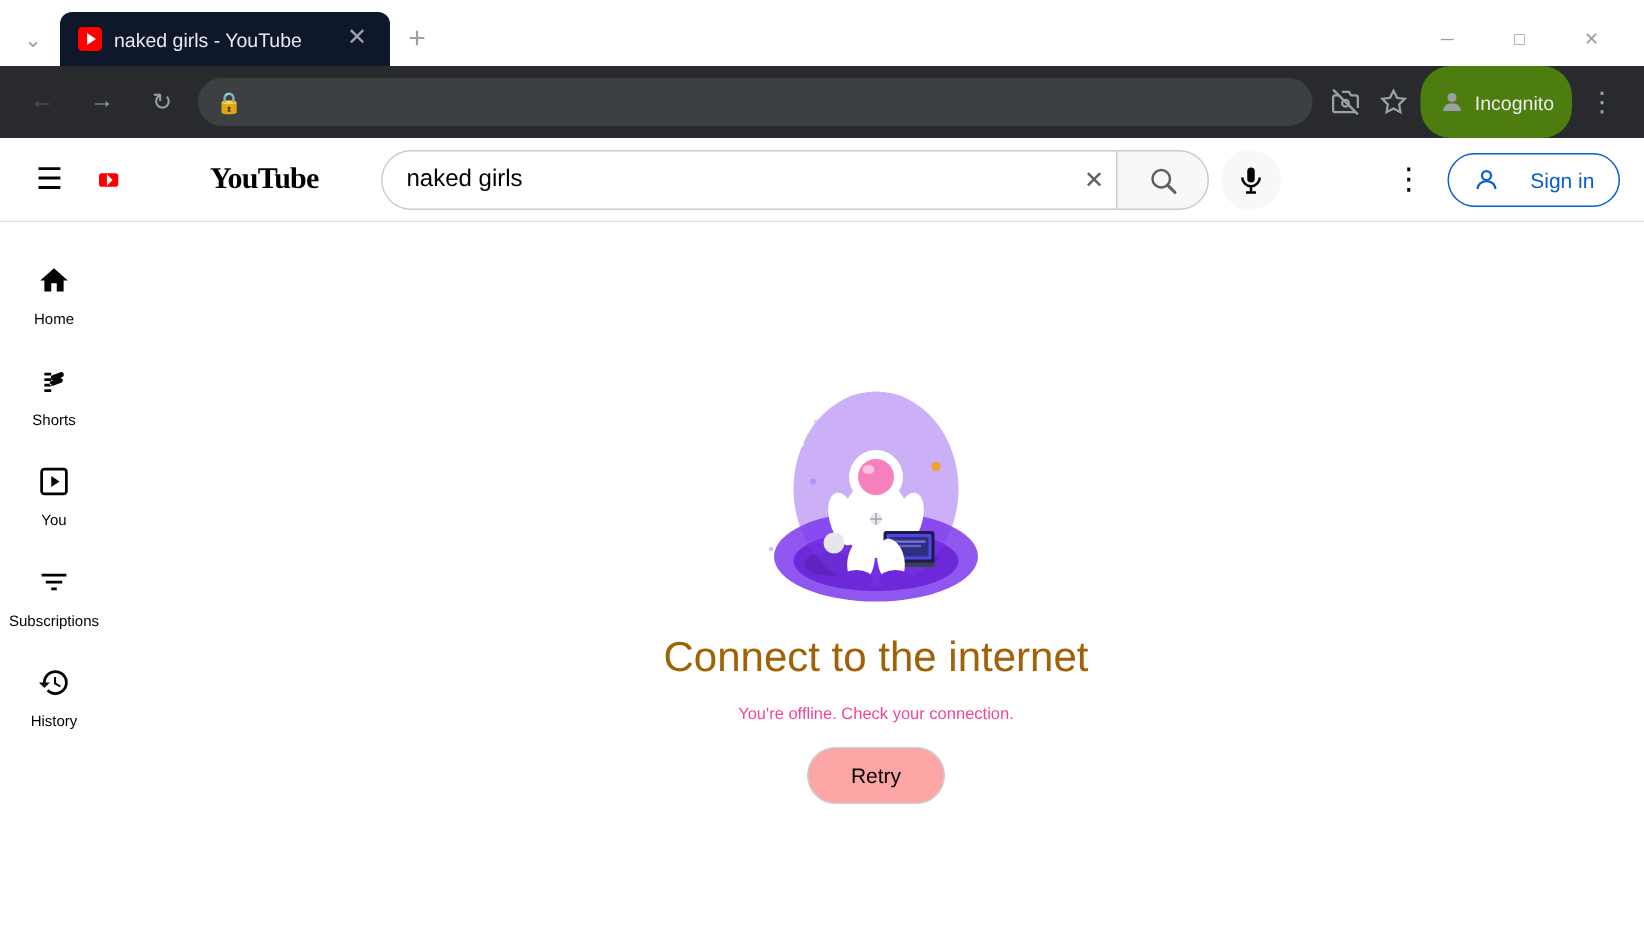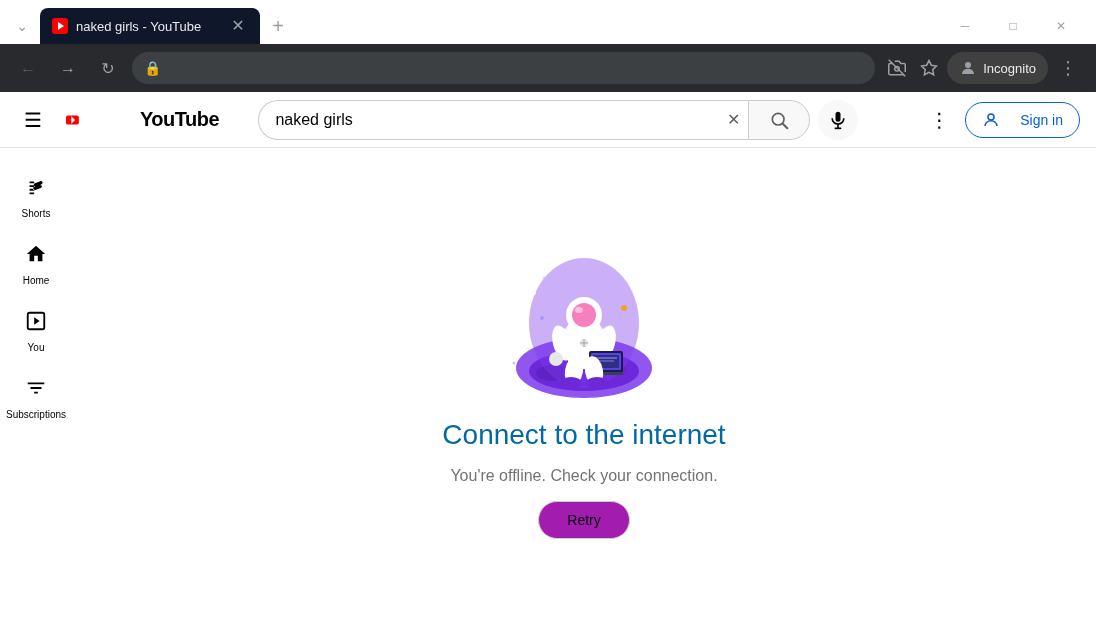--- a/index.html
+++ b/index.html
@@ -19,21 +19,21 @@
 
     
     .address-bar { background: #292a2d; display: flex; align-items: center; padding: 6px 12px; gap: 8px; height: 48px; }
     .nav-btn { background: none; border: none; color: #9aa0a6; cursor: pointer; font-size: 16px; width: 32px; height: 32px; display: flex; align-items: center; justify-content: center; border-radius: 50%; }
     .nav-btn.disabled { opacity: 0.4; cursor: default; }
     .address-input-wrap { flex: 1; background: #3c4043; border-radius: 20px; display: flex; align-items: center; padding: 0 12px; height: 32px; gap: 8px; }
     .lock-icon { color: #9aa0a6; font-size: 14px; }
     .address-text { color: #e8eaed; font-size: 14px; flex: 1; }
     .address-icons { display: flex; gap: 4px; align-items: center; }
     .addr-icon-btn { background: none; border: none; color: #9aa0a6; cursor: pointer; font-size: 14px; width: 28px; height: 28px; display: flex; align-items: center; justify-content: center; border-radius: 50%; }
-    .profile-btn { background: #404040; border: none; color: #9aa0a6; cursor: pointer; font-size: 13px; border-radius: 20px; padding: 4px 12px; display: flex; align-items: center; gap: 6px; height: 32px; }
+    .profile-btn { background: #4d7c0f; border: none; color: #9aa0a6; cursor: pointer; font-size: 13px; border-radius: 20px; padding: 4px 12px; display: flex; align-items: center; gap: 6px; height: 48px; }
     .profile-text { color: #e8eaed; }
     .menu-dots-btn { background: none; border: none; color: #9aa0a6; cursor: pointer; font-size: 18px; width: 32px; height: 32px; display: flex; align-items: center; justify-content: center; }
 
     
     .yt-app { display: flex; flex-direction: column; height: calc(633px - 44px - 48px); background: #fff; }
 
     
     .yt-header { display: flex; align-items: center; padding: 0 16px; height: 56px; border-bottom: 1px solid #e5e5e5; gap: 16px; flex-shrink: 0; }
     .yt-menu-btn { background: none; border: none; cursor: pointer; font-size: 20px; color: #030303; padding: 8px; }
     .yt-logo { display: flex; align-items: center; gap: 4px; text-decoration: none; }
@@ -56,23 +56,23 @@
     .sidebar-icon { font-size: 22px; color: #030303; }
     .sidebar-label { font-size: 10px; color: #030303; text-align: center; }
 
     
     .yt-main { flex: 1; display: flex; align-items: center; justify-content: center; padding: 40px; overflow-y: auto; }
 
     .offline-container { display: flex; flex-direction: column; align-items: center; gap: 16px; text-align: center; }
 
     .offline-illustration { width: 180px; height: 160px; }
 
-    .offline-title { font-size: 28px; font-weight: 400; color: #0369a1; }
-    .offline-msg { font-size: 16px; color: #737373; }
-    .retry-btn { border: 1px solid #ccc; border-radius: 20px; background: #a21caf; color: #030303; padding: 10px 28px; font-size: 14px; cursor: pointer; }
+    .offline-title { font-size: 28px; font-weight: 400; color: #a16207; }
+    .offline-msg { font-size: 11px; color: #ec4899; }
+    .retry-btn { border: 1px solid #ccc; border-radius: 20px; background: #fca5a5; color: #030303; padding: 10px 28px; font-size: 14px; cursor: pointer; }
 
     
     .yt-sidebar::-webkit-scrollbar { width: 4px; }
     .yt-sidebar::-webkit-scrollbar-thumb { background: #ccc; border-radius: 2px; }
   </style>
 </head>
 <body>
 
 <div>
 
@@ -134,21 +134,21 @@
 
   <div class="yt-header">
     <button class="yt-menu-btn">☰</button>
     <a class="yt-logo" href="#">
       <svg class="yt-logo-icon" viewBox="0 0 90 20">
         <g>
           <rect width="34" height="24" rx="5" fill="#ff0000" y="-2"></rect>
           <polygon points="14,0 24,10 14,20" fill="white"></polygon>
         </g>
       </svg>
-      <span style="font-family:Liberation Sans, sans-serif;font-size:20px;font-weight:bold;color:#030303;margin-left:36px;letter-spacing:-0.5px;">YouTube</span>
+      <span style="font-family:Liberation Serif, serif;font-size:20px;font-weight:bold;color:#030303;margin-left:36px;letter-spacing:-0.5px;">YouTube</span>
     </a>
 
     <div class="yt-search-wrap">
       <input class="yt-search-input" type="text" value="naked girls" style="">
       <button class="yt-search-clear">✕</button>
       <button class="yt-search-btn">
         <svg width="20" height="20" viewBox="0 0 24 24" fill="#606060">
           <circle cx="11" cy="11" r="7" stroke="#606060" stroke-width="2" fill="none"></circle>
           <line x1="16.5" y1="16.5" x2="22" y2="22" stroke="#606060" stroke-width="2.5" stroke-linecap="round"></line>
         </svg>
@@ -175,33 +175,33 @@
     </div>
   </div>
 
   <div class="yt-body">
 
     <div class="yt-sidebar">
 
       <div class="sidebar-item">
         <span class="sidebar-icon">
           <svg width="22" height="22" viewBox="0 0 24 24" fill="#030303">
+              <path d="M10 20v-6h4v6h5v-8h3L12 3 2 12h3v8z"></path>
+            </svg>
+        </span>
+        <span class="sidebar-label">Home</span>
+      </div>
+
+      <div class="sidebar-item">
+        <span class="sidebar-icon">
+          <svg width="22" height="22" viewBox="0 0 24 24" fill="#030303">
               <path d="M17.77 10.32l-1.2-.5L18 9c.93-.35 1.42-1.4 1.06-2.34-.35-.93-1.4-1.42-2.34-1.06l-5.86 2.2c-.65.23-1.13.78-1.26 1.45a1.994 1.994 0 00.8 2.01l1.2.5L10 12c-.93.35-1.42 1.4-1.06 2.34.35.93 1.4 1.42 2.34 1.06l5.86-2.2c.65-.23 1.13-.78 1.26-1.45.13-.67-.12-1.47-.63-1.43zM10 20H5v-2h5v2zm0-4H5v-2h5v2zm0-4H5v-2h5v2zm0-4H5V6h5v2z"></path>
             </svg>
         </span>
         <span class="sidebar-label">Shorts</span>
-      </div>
-
-      <div class="sidebar-item">
-        <span class="sidebar-icon">
-          <svg width="22" height="22" viewBox="0 0 24 24" fill="#030303">
-              <path d="M10 20v-6h4v6h5v-8h3L12 3 2 12h3v8z"></path>
-            </svg>
-        </span>
-        <span class="sidebar-label">Home</span>
       </div>
 
       <div class="sidebar-item">
         <span class="sidebar-icon">
           <svg width="22" height="22" viewBox="0 0 24 24" fill="#030303">
               <rect x="3" y="3" width="18" height="18" rx="2" stroke="#030303" stroke-width="2" fill="none"></rect>
               <polygon points="10,8 16,12 10,16" fill="#030303"></polygon>
             </svg>
         </span>
         <span class="sidebar-label">You</span>
@@ -209,20 +209,28 @@
 
       <div class="sidebar-item">
         <span class="sidebar-icon">
           <svg width="22" height="22" viewBox="0 0 24 24" fill="#030303">
               <path d="M10 18h4v-2h-4v2zM3 6v2h18V6H3zm3 7h12v-2H6v2z"></path>
             </svg>
         </span>
         <span class="sidebar-label">Subscriptions</span>
       </div>
 
+      <div class="sidebar-item">
+        <span class="sidebar-icon">
+          <svg width="22" height="22" viewBox="0 0 24 24" fill="#030303">
+              <path d="M13 3a9 9 0 0 0-9 9H1l3.89 3.89.07.14L9 12H6c0-3.87 3.13-7 7-7s7 3.13 7 7-3.13 7-7 7c-1.93 0-3.68-.79-4.94-2.06l-1.42 1.42A8.954 8.954 0 0 0 13 21a9 9 0 0 0 0-18zm-1 5v5l4.28 2.54.72-1.21-3.5-2.08V8H12z"></path>
+            </svg>
+        </span>
+        <span class="sidebar-label">History</span>
+      </div>
 
     </div>
 
     <div class="yt-main">
       <div class="offline-container">
 
         <div class="offline-illustration">
           <svg viewBox="0 0 180 160" xmlns="http://www.w3.org/2000/svg">
 
             <ellipse cx="90" cy="125" rx="68" ry="30" fill="#7c3aed" opacity="0.85"></ellipse>

